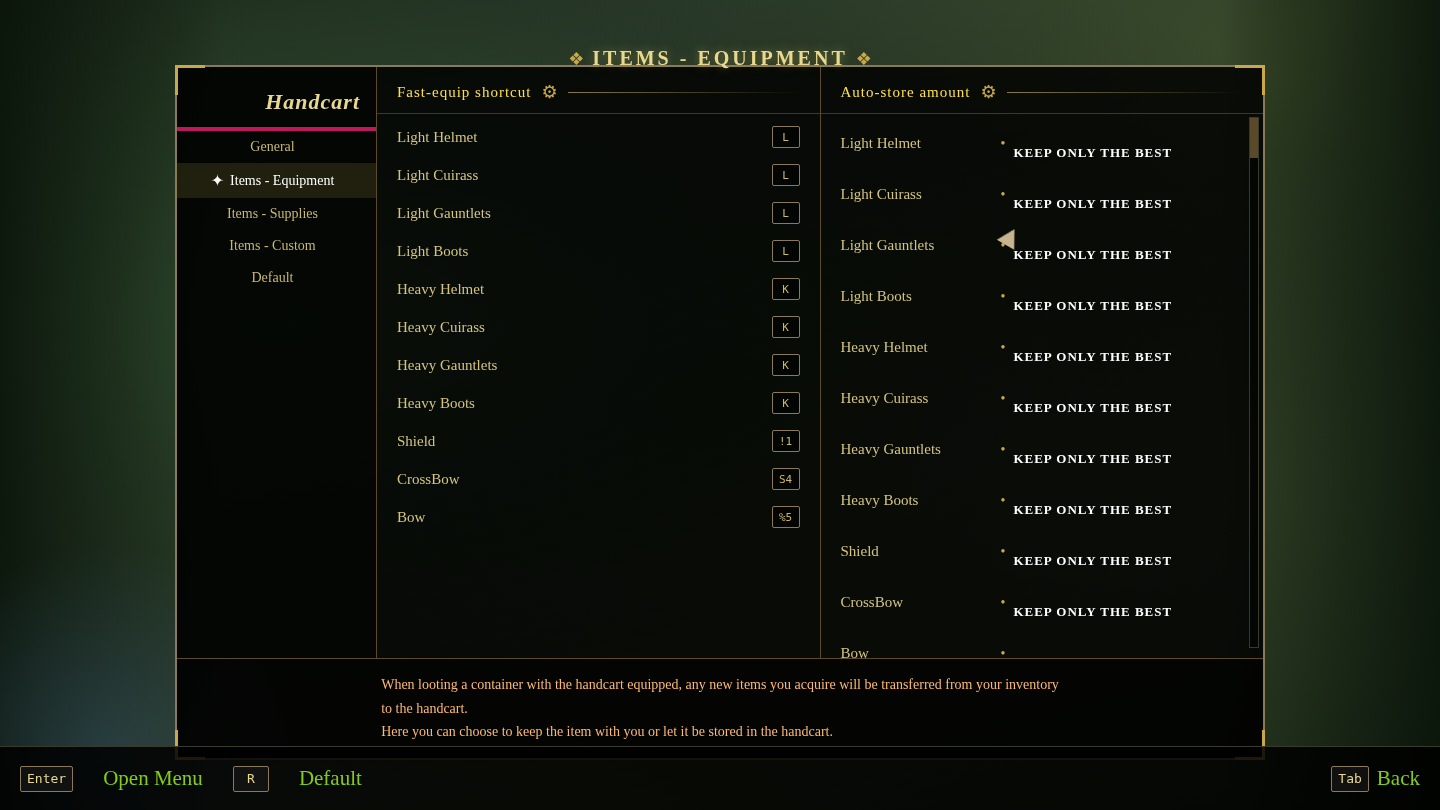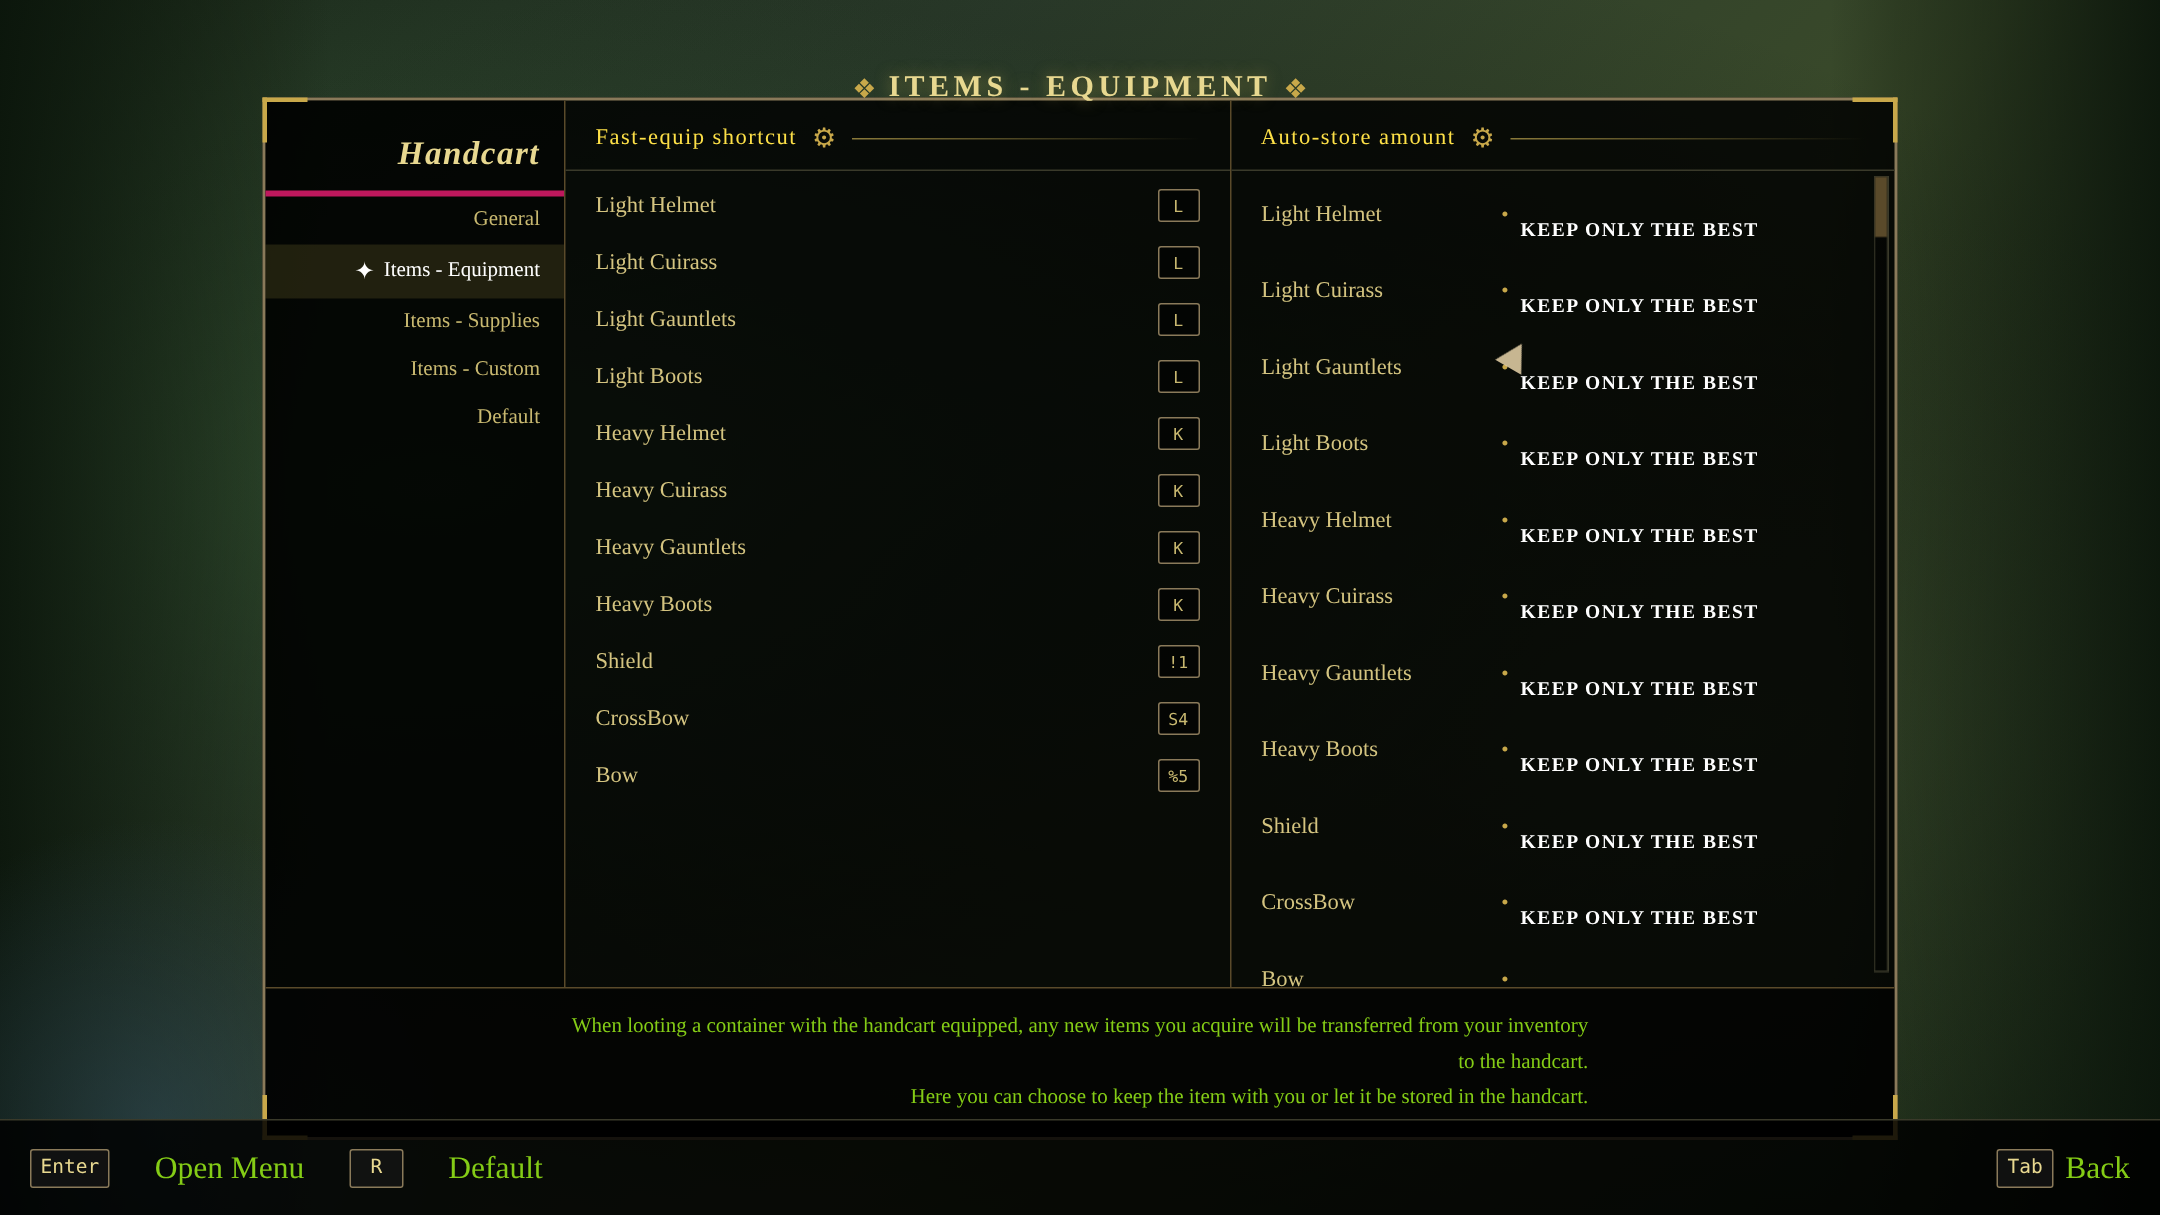--- a/index.html
+++ b/index.html
@@ -121,21 +121,21 @@
     }
 
     .sidebar-item {
       color: #c8b870;
       font-size: 14px;
       text-align: right;
       padding: 8px 16px 8px 8px;
       cursor: pointer;
       display: flex;
       align-items: center;
-      justify-content: flex-end;
+      justify-content: center;
       gap: 6px;
     }
 
     .sidebar-item.active {
       color: #fff;
       background: rgba(200,180,80,0.15);
     }
 
     .sidebar-icon {
       font-size: 16px;
@@ -283,23 +283,23 @@
       height: 100px;
       border-top: 1px solid #5a4a2a;
       background: rgba(0,0,0,0.5);
       display: flex;
       align-items: center;
       justify-content: center;
       padding: 10px 40px;
     }
 
     .footer-text {
-      color: #84cc16;
+      color: #fdba74;
       font-size: 14px;
-      text-align: right;
+      text-align: left;
       line-height: 1.7;
     }
 
     
     .bottom-bar {
       position: absolute;
       bottom: 0;
       left: 0; right: 0;
       height: 64px;
       background: rgba(0,0,0,0.85);

